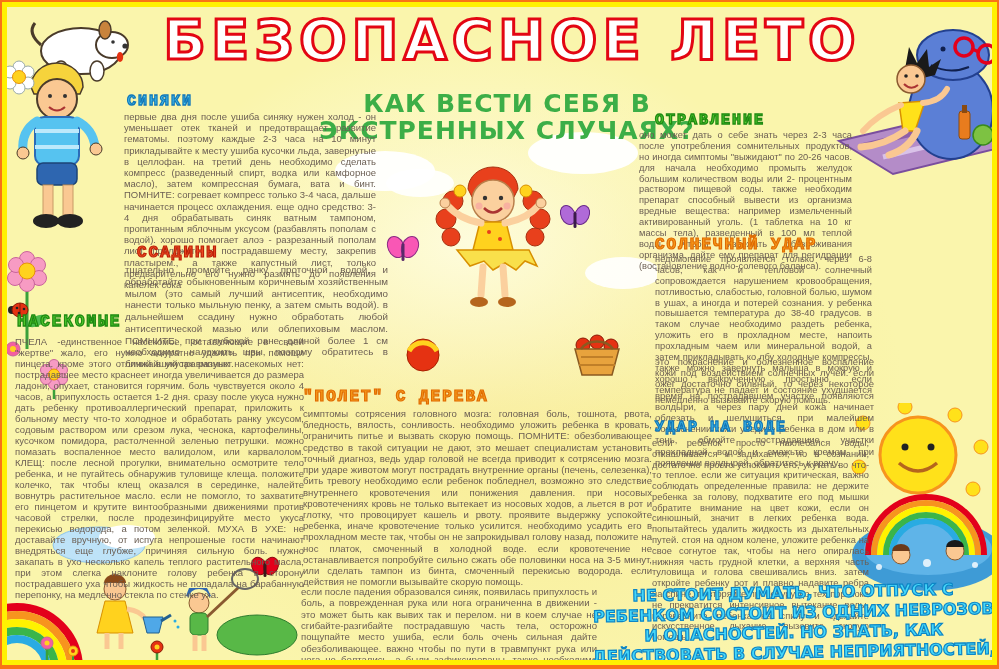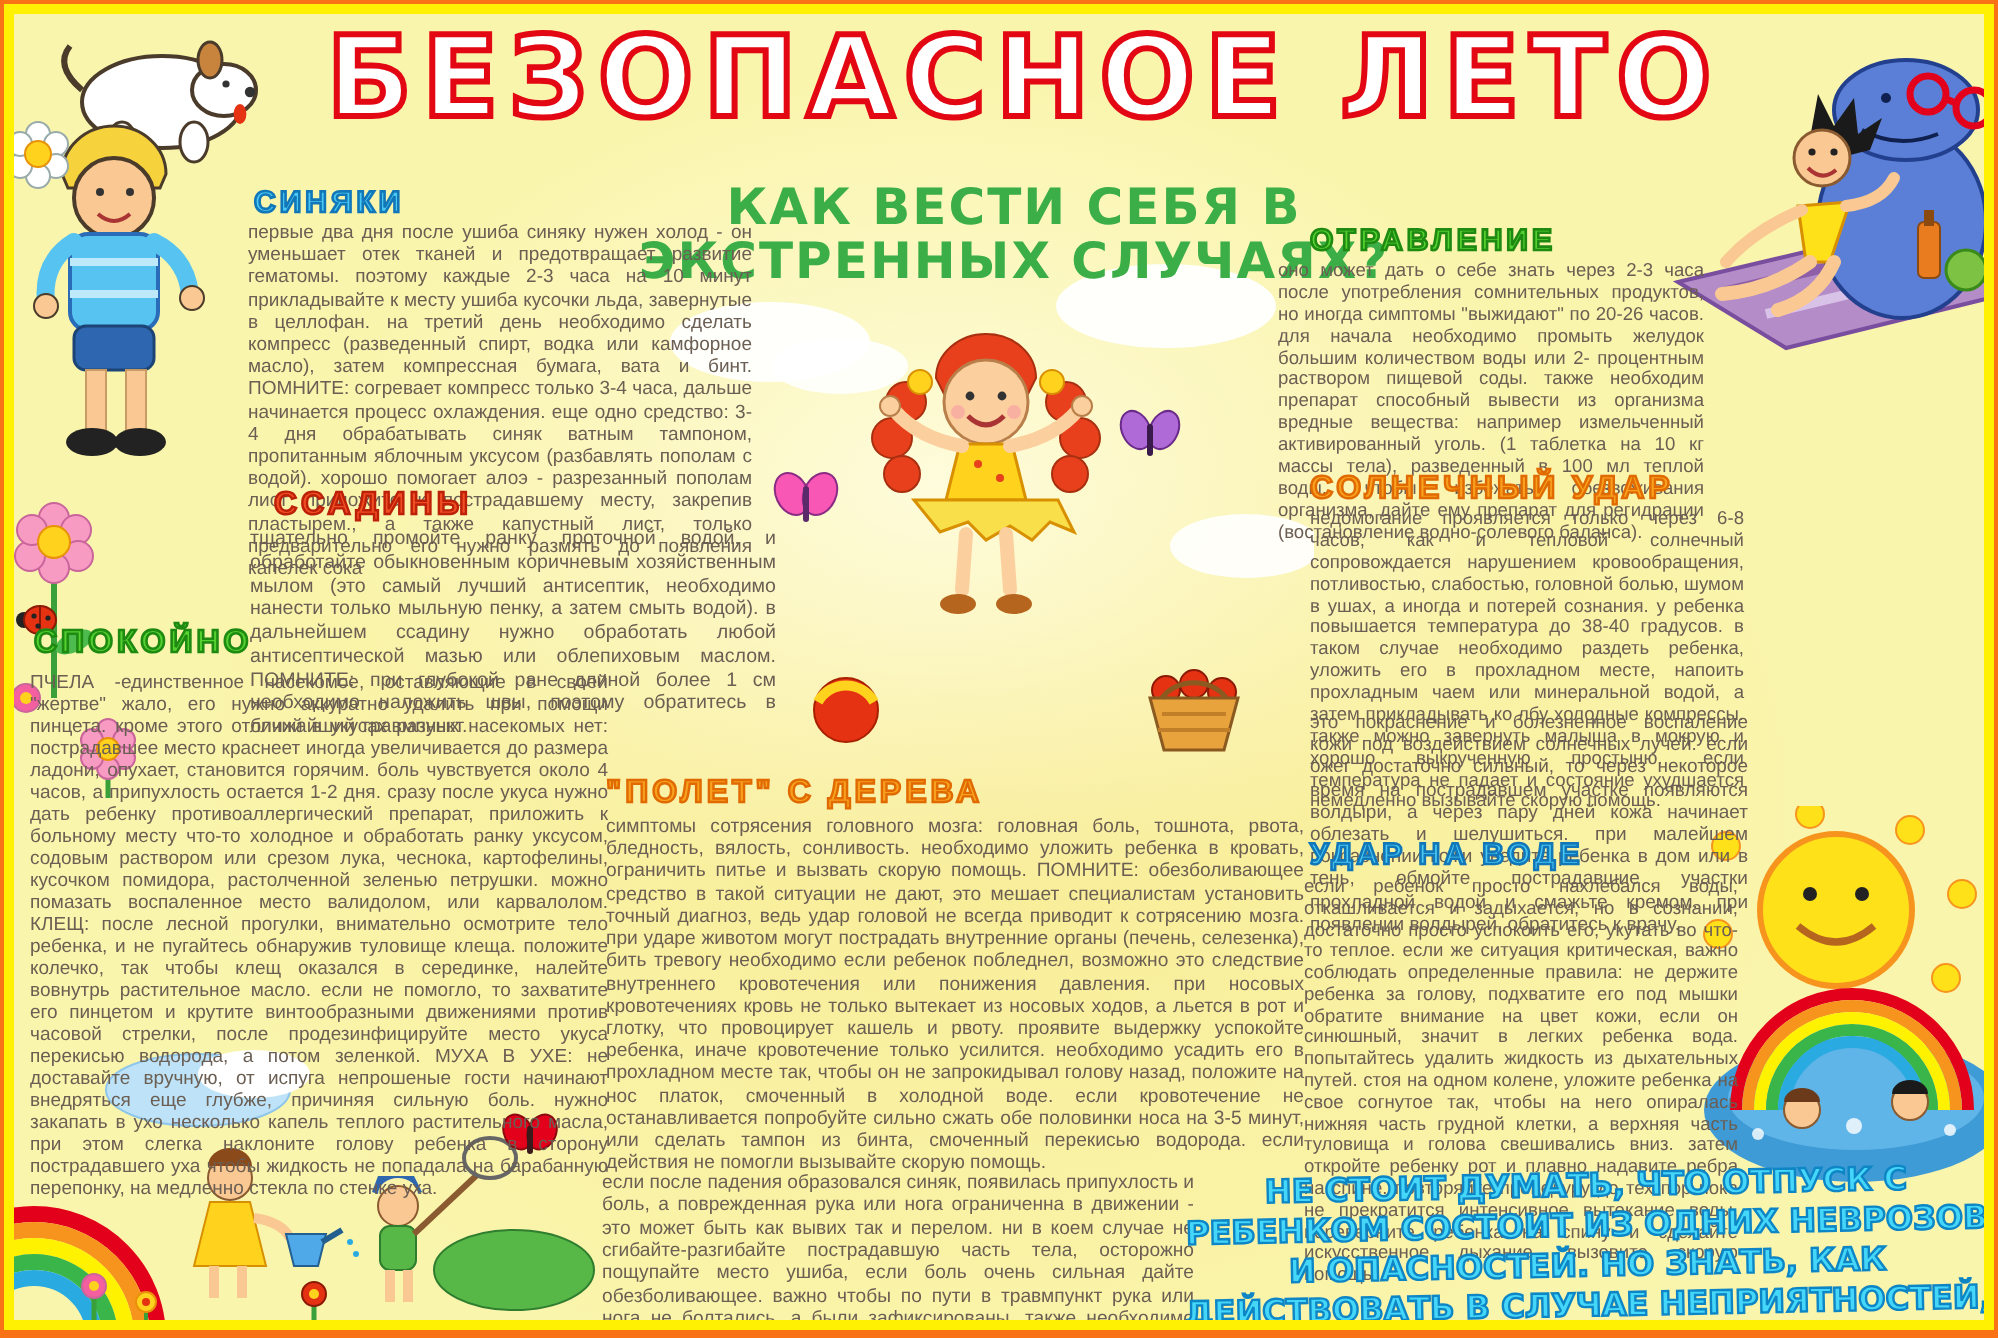--- a/index.html
+++ b/index.html
@@ -16,21 +16,21 @@
   .txt{z-index:5;}
   .art{z-index:2;}
 
   .title{left:120px;top:4px;width:770px;text-align:center;
     font-family:"DejaVu Sans",sans-serif;font-weight:bold;font-size:56px;line-height:1.05;
     color:#ffffff;-webkit-text-stroke:3px #E30613;letter-spacing:5px;}
   .subtitle{left:255px;top:84px;width:490px;text-align:center;
     font-family:"DejaVu Sans",sans-serif;font-weight:bold;font-size:25px;line-height:1.06;
     color:#3CAE47;letter-spacing:1px;}
 
-  .hd{font-family:Liberation Sans, sans-serif;font-weight:bold;letter-spacing:2px;margin:0;}
+  .hd{font-family:Liberation Mono, monospace;font-weight:bold;letter-spacing:2px;margin:0;}
   .hd.blue{color:#49C9F3;-webkit-text-stroke:1.3px #1277B8;}
   .hd.red{color:#F04E23;-webkit-text-stroke:1.2px #BD2008;}
   .hd.green{color:#55D130;-webkit-text-stroke:1.3px #1F8A12;}
   .hd.orange{color:#F8A11F;text-align:right;-webkit-text-stroke:1.2px #E06A00;}
 
   .body{margin:0;color:#6B5E53;text-align:justify;}
 
   .hd-sinyaki{left:120px;top:86px;font-size:15px;}
   .b-sinyaki{left:117px;top:104px;width:252px;font-size:9.5px;line-height:1.18;}
   .hd-ssadiny{left:130px;top:237px;font-size:16px;}
@@ -308,21 +308,21 @@
 
   <div class="abs txt title">БЕЗОПАСНОЕ ЛЕТО</div>
   <div class="abs txt subtitle">КАК ВЕСТИ СЕБЯ В ЭКСТРЕННЫХ СЛУЧАЯХ?</div>
 
   <h2 class="abs txt hd blue hd-sinyaki">СИНЯКИ</h2>
   <p class="abs txt body b-sinyaki">первые два дня после ушиба синяку нужен холод - он уменьшает отек тканей и предотвращает развитие гематомы. поэтому каждые 2-3 часа на 10 минут прикладывайте к месту ушиба кусочки льда, завернутые в целлофан. на третий день необходимо сделать компресс (разведенный спирт, водка или камфорное масло), затем компрессная бумага, вата и бинт. ПОМНИТЕ: согревает компресс только 3-4 часа, дальше начинается процесс охлаждения. еще одно средство: 3-4 дня обрабатывать синяк ватным тампоном, пропитанным яблочным уксусом (разбавлять пополам с водой). хорошо помогает алоэ - разрезанный пополам лист приложите к пострадавшему месту, закрепив пластырем., а также капустный лист, только предварительно его нужно размять до появления капелек сока</p>
 
   <h2 class="abs txt hd red hd-ssadiny">ССАДИНЫ</h2>
   <p class="abs txt body b-ssadiny">тщательно промойте ранку проточной водой, и обработайте обыкновенным коричневым хозяйственным мылом (это самый лучший антисептик, необходимо нанести только мыльную пенку, а затем смыть водой). в дальнейшем ссадину нужно обработать любой антисептической мазью или облепиховым маслом. ПОМНИТЕ: при глубокой ране длиной более 1 см необходимо наложить швы, поэтому обратитесь в ближайший травмпункт.</p>
 
-  <h2 class="abs txt hd green hd-nasekomye">СПОКОЙНО</h2>
+  <h2 class="abs txt hd green hd-nasekomye">НАСЕКОМЫЕ</h2>
   <p class="abs txt body b-nasekomye">ПЧЕЛА -единственное насекомое, оставляющие в своей "жертве" жало, его нужно аккуратно удалить при помощи пинцета. кроме этого отличий в укусах разных насекомых нет: пострадавшее место краснеет иногда увеличивается до размера ладони, опухает, становится горячим. боль чувствуется около 4 часов, а припухлость остается 1-2 дня. сразу после укуса нужно дать ребенку противоаллергический препарат, приложить к больному месту что-то холодное и обработать ранку уксусом, содовым раствором или срезом лука, чеснока, картофелины, кусочком помидора, растолченной зеленью петрушки. можно помазать воспаленное место валидолом, или карвалолом. КЛЕЩ: после лесной прогулки, внимательно осмотрите тело ребенка, и не пугайтесь обнаружив туловище клеща. положите колечко, так чтобы клещ оказался в серединке, налейте вовнутрь растительное масло. если не помогло, то захватите его пинцетом и крутите винтообразными движениями против часовой стрелки, после продезинфицируйте место укуса перекисью водорода, а потом зеленкой. МУХА В УХЕ: не доставайте вручную, от испуга непрошеные гости начинают внедряться еще глубже, причиняя сильную боль. нужно закапать в ухо несколько капель теплого растительного масла, при этом слегка наклоните голову ребенка в сторону пострадавшего уха чтобы жидкость не попадала на барабанную перепонку, на медленно стекла по стенке уха.</p>
 
   <h2 class="abs txt hd green hd-otravlenie">ОТРАВЛЕНИЕ</h2>
   <p class="abs txt body b-otravlenie">оно может дать о себе знать через 2-3 часа после употребления сомнительных продуктов, но иногда симптомы "выжидают" по 20-26 часов. для начала необходимо промыть желудок большим количеством воды или 2- процентным раствором пищевой соды. также необходим препарат способный вывести из организма вредные вещества: например измельченный активированный уголь. (1 таблетка на 10 кг массы тела), разведенный в 100 мл теплой воды. чтобы избежать обезвоживания организма, дайте ему препарат для регидрации (востановление водно-солевого баланса).</p>
 
   <h2 class="abs txt hd orange hd-udar">СОЛНЕЧНЫЙ УДАР</h2>
   <p class="abs txt body b-udar">недомогание проявляется только через 6-8 часов, как и тепловой солнечный сопровождается нарушением кровообращения, потливостью, слабостью, головной болью, шумом в ушах, а иногда и потерей сознания. у ребенка повышается температура до 38-40 градусов. в таком случае необходимо раздеть ребенка, уложить его в прохладном месте, напоить прохладным чаем или минеральной водой, а затем прикладывать ко лбу холодные компрессы. также можно завернуть малыша в мокрую и хорошо выкрученную простыню. если температура не падает и состояние ухудшается немедленно вызывайте скорую помощь.</p>
 
   <p class="abs txt body b-ozheg">это покраснение и болезненное воспаление кожи под воздействием солнечных лучей. если ожег достаточно сильный, то через некоторое время на пострадавшем участке появляются волдыри, а через пару дней кожа начинает облезать и шелушиться. при малейшем покраснении кожи уведите ребенка в дом или в тень, обмойте пострадавшие участки прохладной водой и смажьте кремом. при появлении волдырей, обратитесь к врачу.</p>
 

